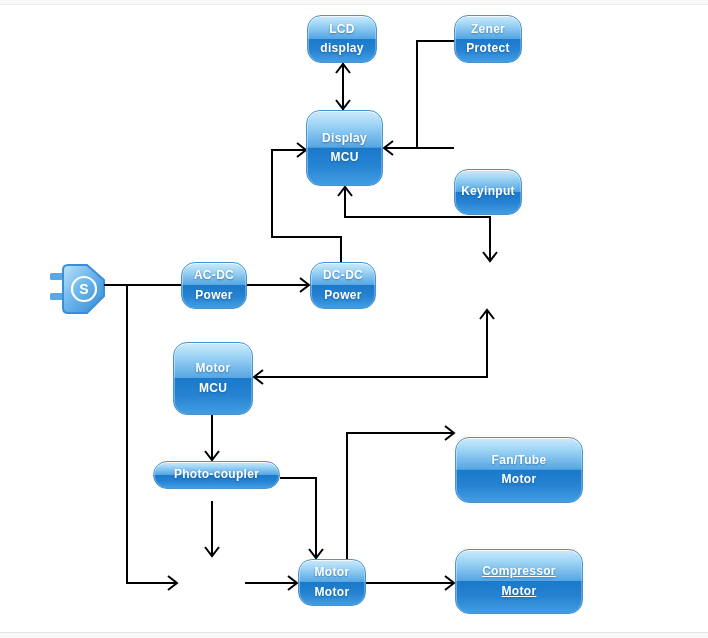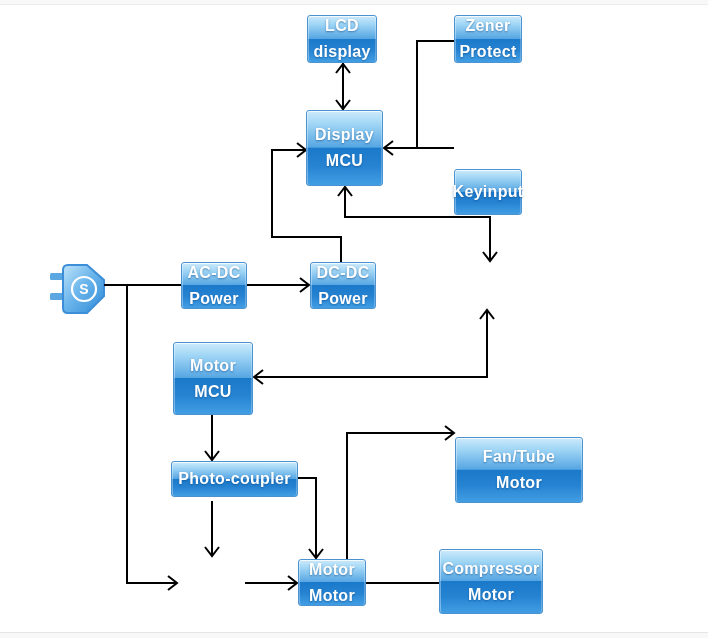--- a/index.html
+++ b/index.html
@@ -11,31 +11,31 @@
     font-family:"Liberation Sans",sans-serif;
   }
   .page-strip{position:absolute;left:0;width:708px;background:#f8f8f8;}
   .strip-top{top:0;height:4px;border-bottom:1px solid #ececec;}
   .strip-bottom{top:632px;height:6px;border-top:1px solid #e6e6e6;}
   #connectors{position:absolute;left:0;top:0;}
   .node{
     position:absolute;
     box-sizing:border-box;
     border:1px solid #4a93d0;
-    border-radius:3px;
+    border-radius:14px;
     background:linear-gradient(to bottom,
       #cdeafb 0%, #a4d8f6 16%, #56a6e3 49%,
       #1b79ca 50%, #2683d2 74%, #429ee3 100%);
     box-shadow: inset 0 1px 0 rgba(255,255,255,.75),
                 inset 1px 0 0 rgba(255,255,255,.35),
                 inset -1px 0 0 rgba(255,255,255,.25);
     color:#fff;
     display:flex;flex-direction:column;justify-content:center;align-items:center;
     text-align:right;
-    font-weight:bold;font-size:16px;line-height:1.6;
+    font-weight:bold;font-size:12px;line-height:1.6;
     letter-spacing:.3px;
     text-shadow:0 1px 2px rgba(10,70,130,.55);
   }
   .node span{display:block;}
   .conn{stroke:#000;stroke-width:2;fill:none;}
 </style>
 </head>
 <body>
 
 <div id="canvas">
@@ -165,33 +165,33 @@
     <span>DC-DC</span>
     <span>Power</span>
   </div>
 
 
   <div class="node" style="left:173px;top:342px;width:80px;height:73px;">
     <span>Motor</span>
     <span>MCU</span>
   </div>
 
-  <div class="node" style="left:171px;top:461px;width:127px;height:36px;">
+  <div class="node" style="left:153px;top:461px;width:127px;height:28px;">
     <span>Photo-coupler</span>
   </div>
 
 
   <div class="node" style="left:298px;top:559px;width:68px;height:47px;">
     <span>Motor</span>
     <span>Motor</span>
   </div>
 
   <div class="node" style="left:455px;top:401px;width:128px;height:66px;margin-top:36px;">
     <span>Fan/Tube</span>
     <span>Motor</span>
   </div>
 
-  <div class="node" style="left:439px;top:549px;width:104px;height:65px;">
+  <div class="node" style="left:455px;top:549px;width:128px;height:65px;text-decoration:underline;">
     <span>Compressor</span>
     <span>Motor</span>
   </div>
 
 </div>
 
 </body></html>

